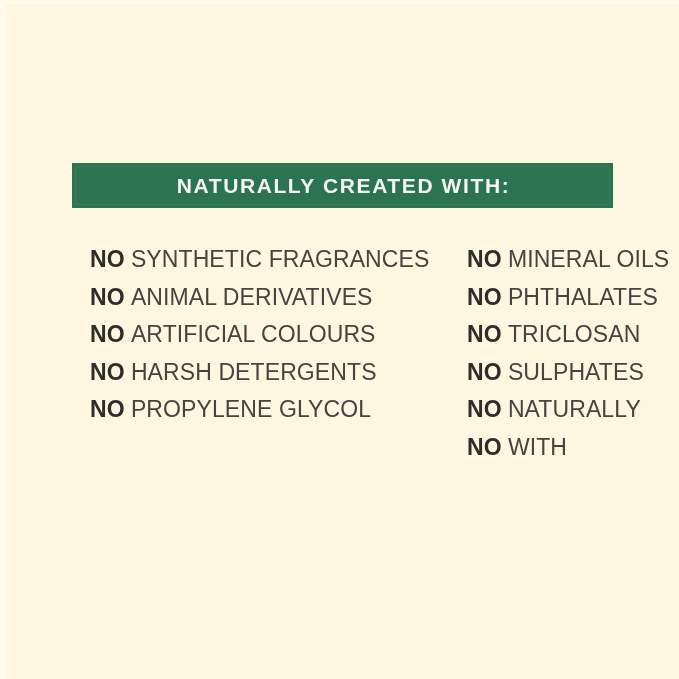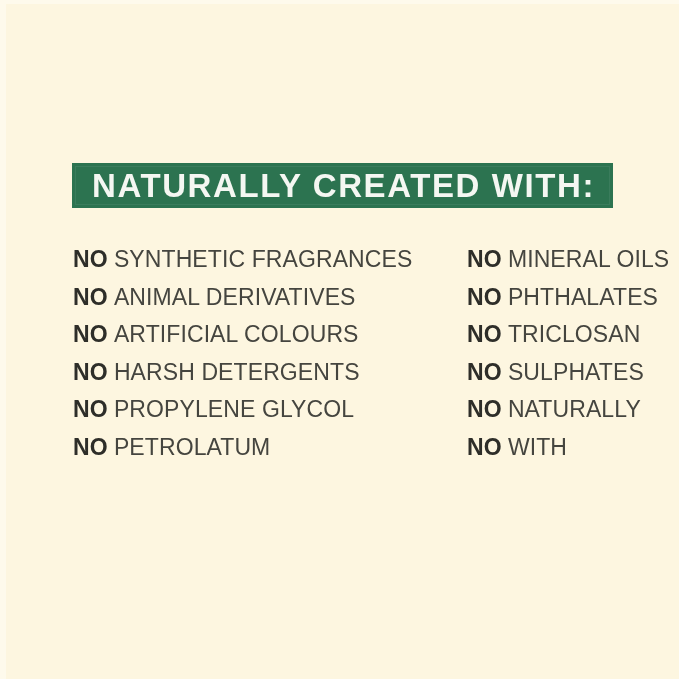--- a/index.html
+++ b/index.html
@@ -55,40 +55,40 @@
     left: 3px;
     top: 3px;
     right: 3px;
     bottom: 3px;
     border: 1px solid rgba(255,255,255,0.07);
     pointer-events: none;
   }
   #banner-title {
     position: relative;
     color: #f4f7f2;
-    font-size: 33px;
+    font-size: 21px;
     font-weight: bold;
     letter-spacing: 1.6px;
     line-height: 1;
     white-space: nowrap;
     padding-left: 2px;
   }
 
   
   #list-area {
     position: absolute;
     left: 0;
     top: 241px;
     width: 679px;
   }
   .column {
     position: absolute;
     top: 0;
   }
-  #column-left  { left: 73px; }
+  #column-left  { left: 90px; }
   #column-right { left: 425px; margin-left: 42px; }
 
   .list-item {
     height: 37.5px;
     line-height: 37.5px;
     white-space: nowrap;
     font-size: 23px;
     color: #3b3b36;
     letter-spacing: 0.1px;
   }
@@ -126,23 +126,20 @@
       </div>
       <div class="list-item">
         <span class="no-word">NO</span><span class="item-label">ARTIFICIAL COLOURS</span>
       </div>
       <div class="list-item">
         <span class="no-word">NO</span><span class="item-label">HARSH DETERGENTS</span>
       </div>
       <div class="list-item">
         <span class="no-word">NO</span><span class="item-label">PROPYLENE GLYCOL</span>
       </div>
-      <div class="list-item">
-        <span class="no-word">NO</span><span class="item-label">PETROLATUM</span>
-      </div>
     </div>
 
     <div class="column" id="column-right">
       <div class="list-item">
         <span class="no-word">NO</span><span class="item-label">MINERAL OILS</span>
       </div>
       <div class="list-item">
         <span class="no-word">NO</span><span class="item-label">PHTHALATES</span>
       </div>
       <div class="list-item">

